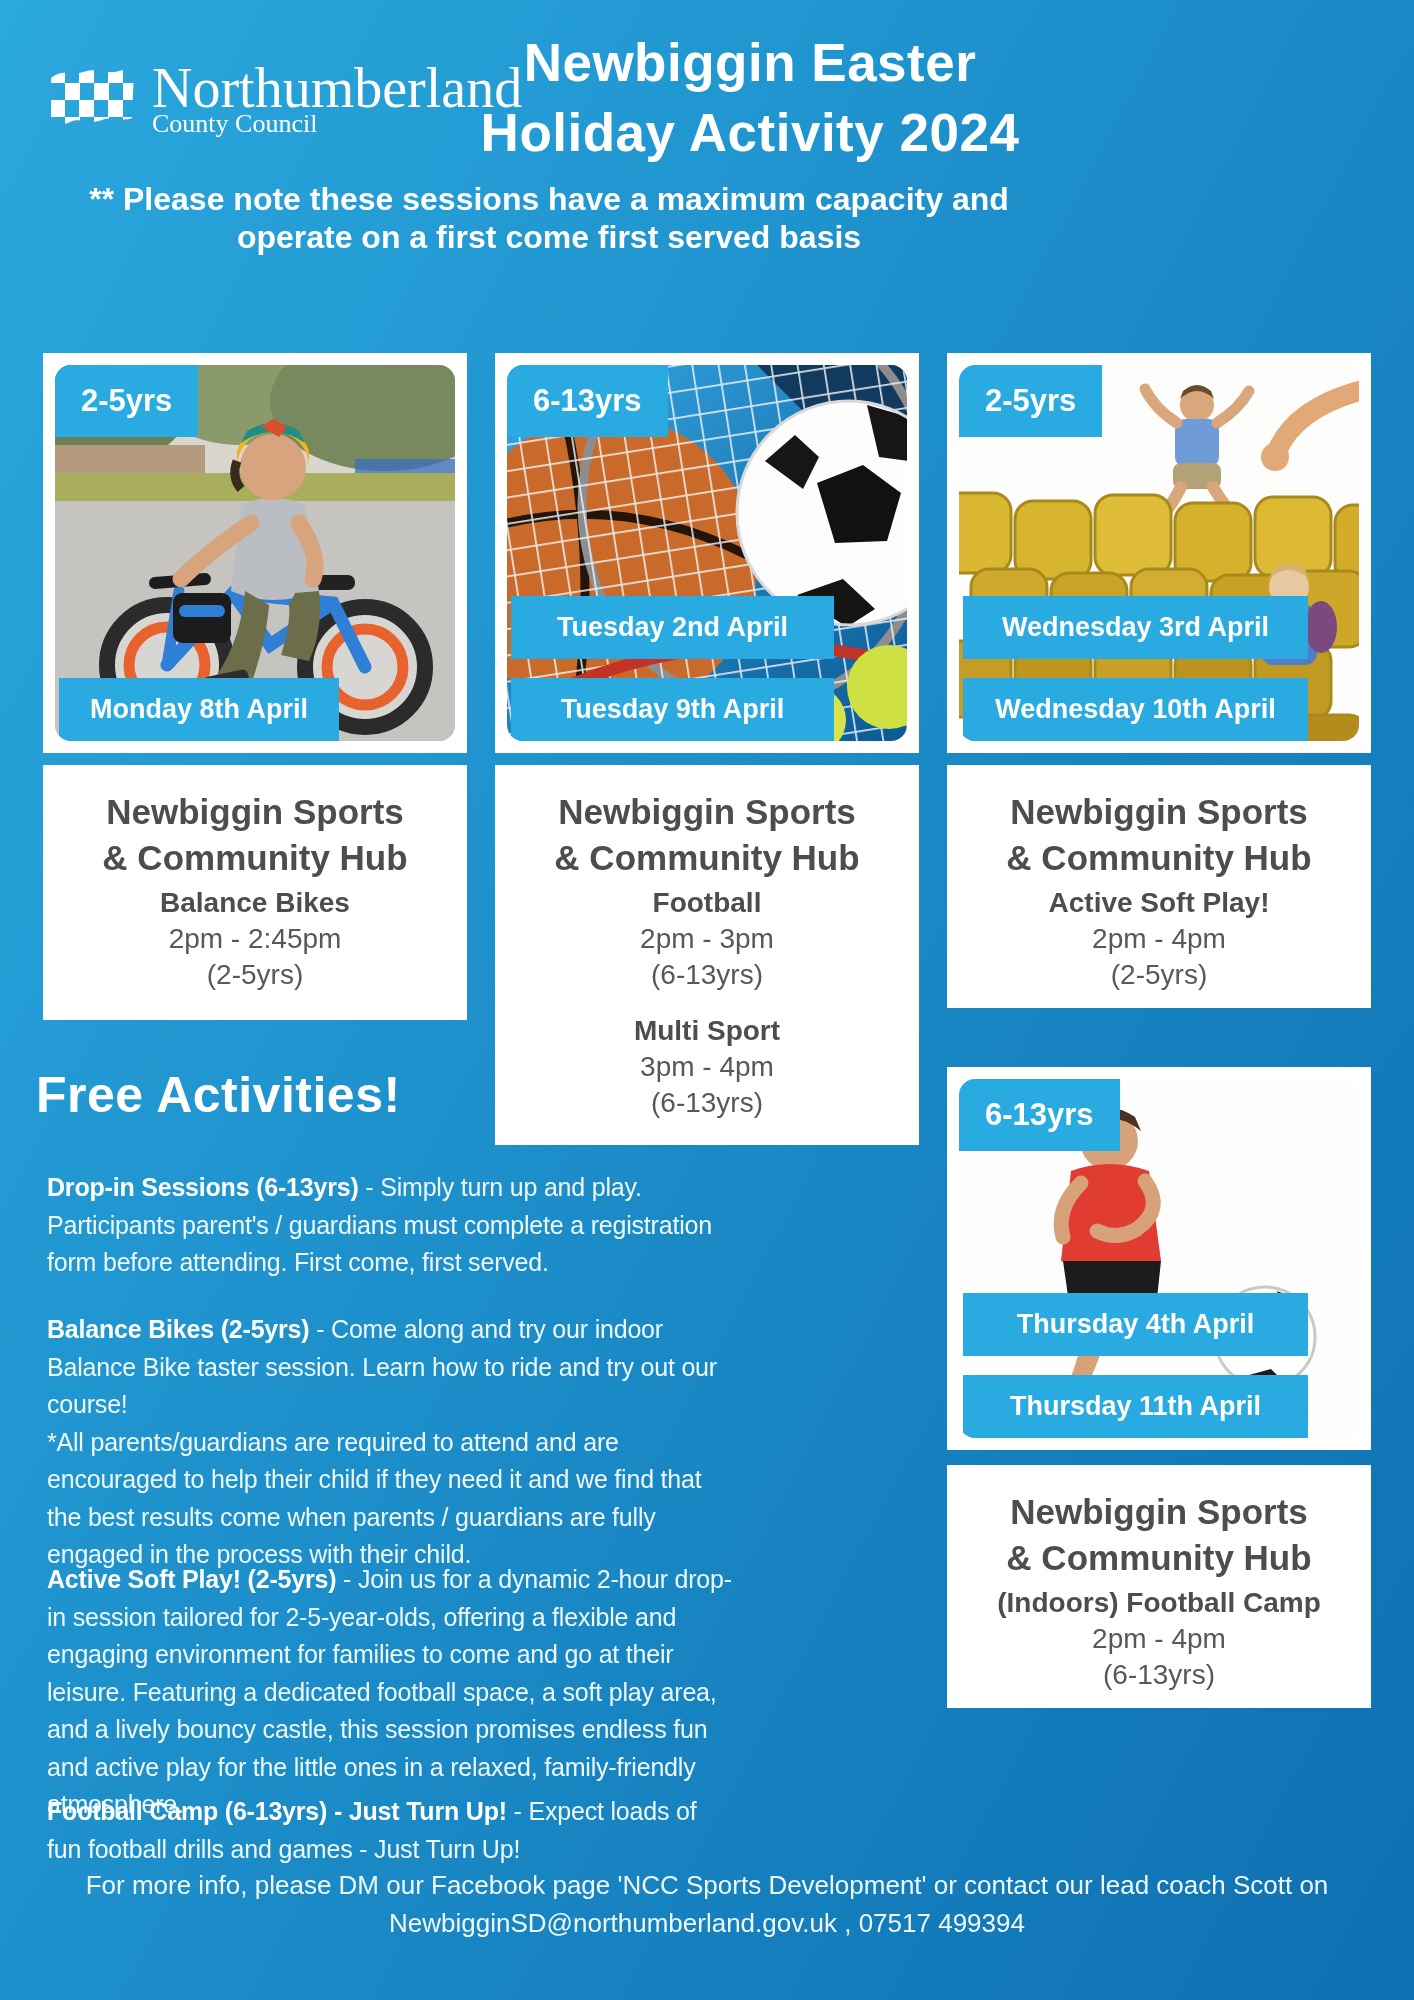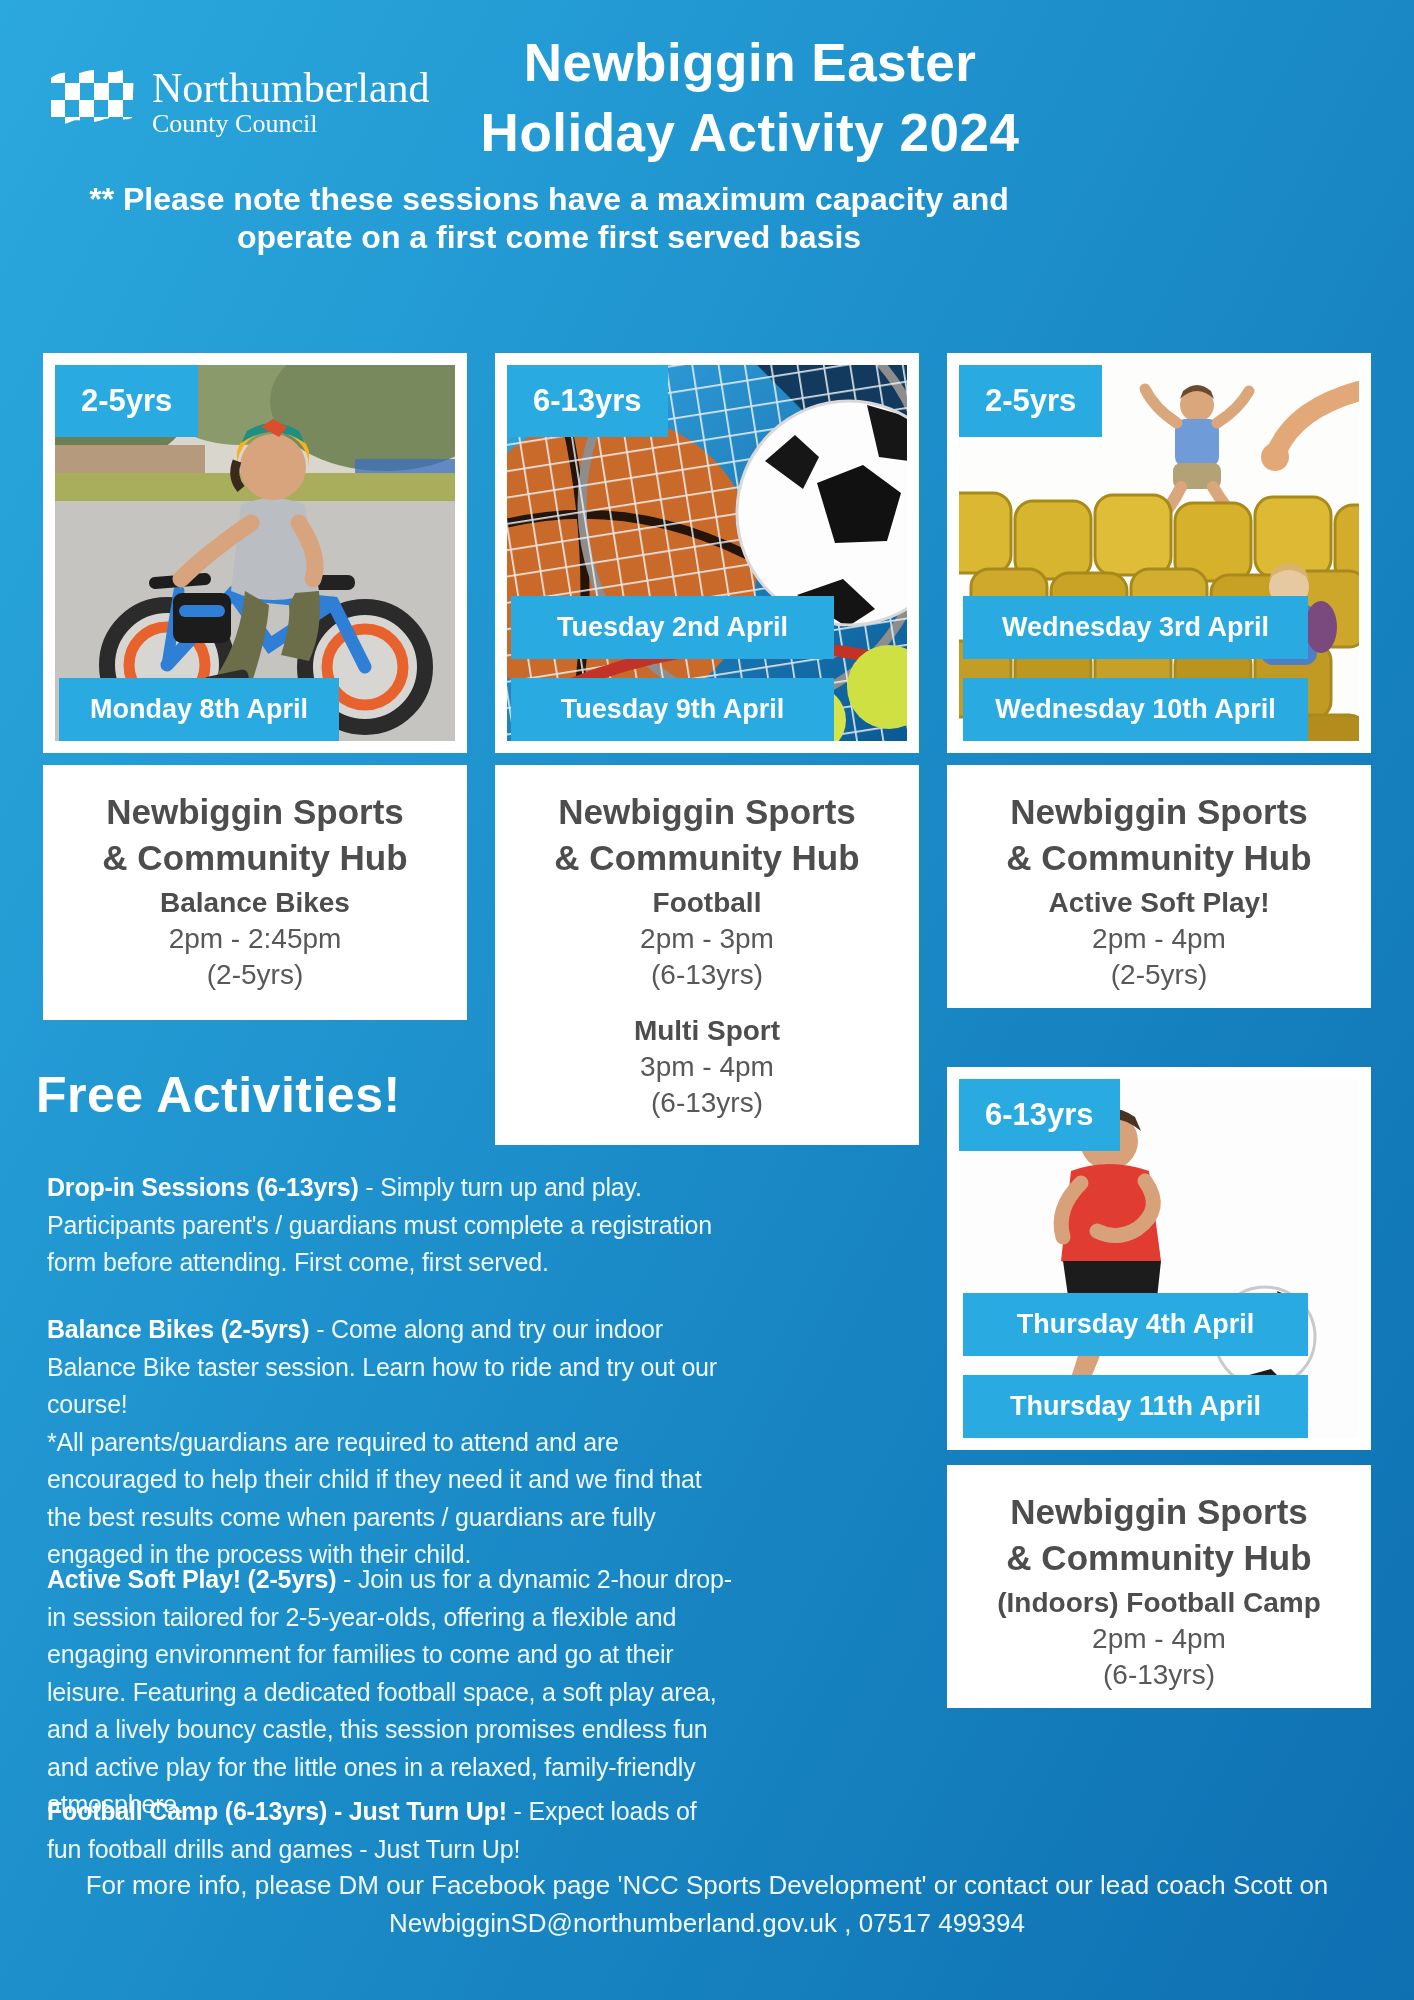--- a/index.html
+++ b/index.html
@@ -3,29 +3,29 @@
 <meta charset="utf-8">
 <style>
   html,body{margin:0;padding:0;background:#333;}
   .poster{
     position:relative;width:1414px;height:2000px;overflow:hidden;
     font-family:"Liberation Sans",sans-serif;
     background:linear-gradient(118deg,var(--background_top,#2BA8DE) 0%,#1b8cc8 50%,var(--background_bottom,#0E6FB1) 100%);
   }
   
   .logo{position:absolute;left:48px;top:62px;display:flex;align-items:center;gap:16px;color:#fff;}
-  .logo-text .logo-name{font-family:"Liberation Serif",serif;font-size:42px;line-height:44px;}
+  .logo-text .logo-name{font-family:"Liberation Serif",serif;font-size:56px;line-height:44px;}
   .logo-text .logo-sub{font-family:"Liberation Serif",serif;font-size:26px;line-height:28px;}
   .main-title{position:absolute;left:420px;top:28px;width:660px;text-align:center;color:#fff;
     font-size:53px;font-weight:700;line-height:70px;letter-spacing:.5px;}
   .notice{position:absolute;left:38px;top:180px;width:1022px;margin:0;text-align:center;color:#fff;
     font-size:32px;font-weight:700;line-height:38px;}
   
   .card{position:absolute;background:#fff;padding:12px;box-sizing:border-box;}
-  .photo{position:relative;width:100%;height:100%;overflow:hidden;background:#e8e8e8;}
+  .photo{position:relative;width:100%;height:100%;overflow:hidden;background:#e8e8e8;border-radius:16px;}
   .photo svg{display:block;width:100%;height:100%;}
   .age-badge{position:absolute;left:0;top:0;height:72px;padding:0 26px;display:flex;align-items:center;
     background:var(--badge_cyan,#29ABE2);color:#fff;font-size:31px;font-weight:700;}
   .date-stack{position:absolute;left:4px;bottom:0;display:flex;flex-direction:column;gap:19px;}
   .date-badge{height:63px;display:flex;align-items:center;justify-content:center;
     background:var(--badge_cyan,#29ABE2);color:#fff;font-size:27px;font-weight:700;}
   .info{position:absolute;background:#fff;box-sizing:border-box;text-align:center;padding-top:24px;}
   .venue{white-space:pre-line;color:var(--info_text,#4D4D4D);font-size:35px;font-weight:700;line-height:46px;}
   .session{margin-top:4px;}
   .s-name{color:var(--info_text,#4D4D4D);font-size:28px;font-weight:700;line-height:36px;}

